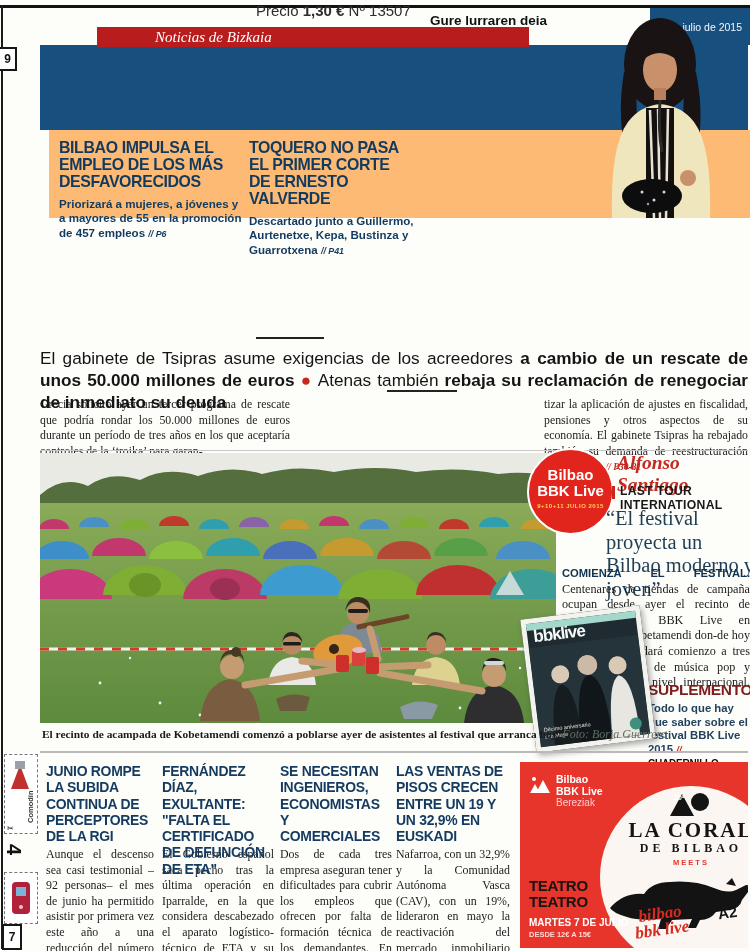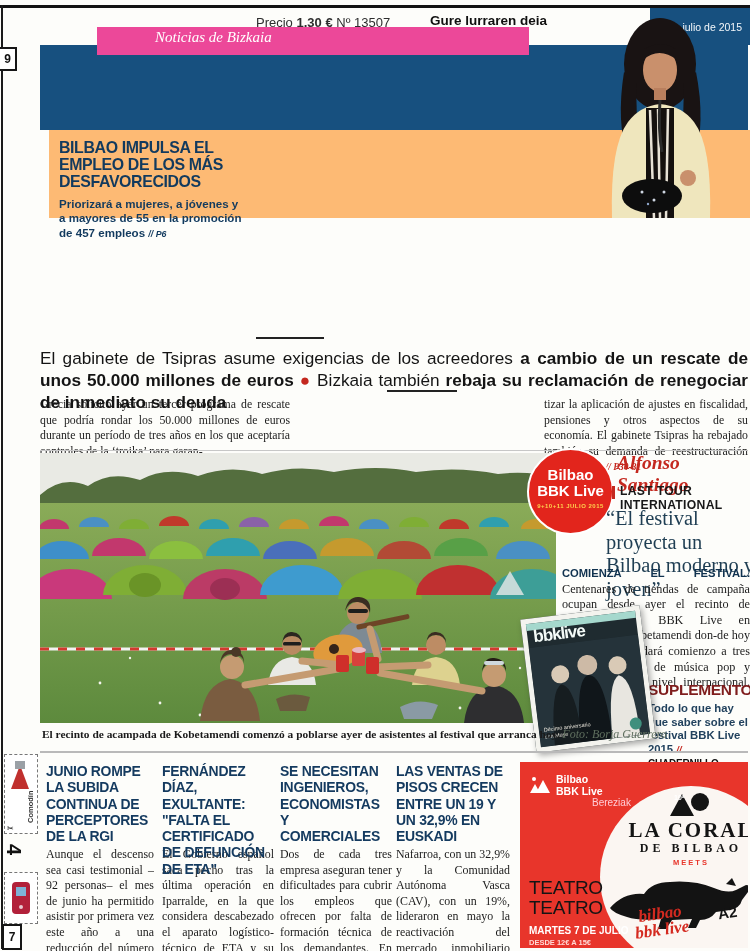--- a/index.html
+++ b/index.html
@@ -6,25 +6,25 @@
   #page{position:relative;width:750px;height:951px;background:#fdfdfa;overflow:hidden;
         font-family:"Liberation Sans",sans-serif;}
   .abs{position:absolute;}
   .serif{font-family:"Liberation Serif",serif;}
   
   .top-rule{left:0;top:5px;width:750px;height:3px;background:#121212;}
   .left-rule{left:1px;top:5px;width:2px;height:944px;background:#1a1a1a;}
   .edge-box{background:#fff;border:2px solid #161616;border-left:none;color:#111;
             font-weight:bold;font-size:12px;text-align:center;}
   
-  .priceline{left:256px;top:15px;font-size:13px;color:#2e2e2e;}
+  .priceline{left:256px;top:2px;font-size:15px;color:#2e2e2e;}
   .motto{left:430px;top:13px;font-size:13.5px;font-weight:bold;color:#101010;}
   .blue-corner{left:650px;top:8px;width:100px;height:37px;background:#17507f;}
   .edition-date{left:648px;top:21px;width:94px;text-align:right;color:#f2f6fa;font-size:10.5px;}
-  .kicker-box{left:97px;top:27px;width:432px;height:28px;background:#ec4899;}
+  .kicker-box{left:97px;top:27px;width:432px;height:20px;background:#b91c1c;}
   .kicker-box span{display:block;padding-left:58px;line-height:20px;color:#fff;
        font-family:"Liberation Serif",serif;font-style:italic;font-size:15px;}
   .navy-band{left:40px;top:45px;width:708px;height:85px;background:#17507f;}
   .masthead-title{left:90px;top:42px;color:#fff;font-weight:bold;font-size:80px;line-height:84px;
        letter-spacing:-4px;}
   .lightblue-band{left:49px;top:130px;width:708px;height:88px;background:#fdba74;}
   .teaser{position:absolute;top:9px;color:#123a5e;}
   .teaser h3{margin:0;font-size:16.4px;line-height:1.04;letter-spacing:-0.4px;
        transform:scaleX(.97);transform-origin:left;}
   .teaser p{margin:7px 0 0;font-size:11.8px;line-height:1.2;font-weight:600;
@@ -84,33 +84,33 @@
   .bstory .btitle{margin:0;font-size:14.4px;font-weight:bold;color:#143a5f;line-height:1.13;
        letter-spacing:-0.3px;transform:scaleX(.97);transform-origin:left;height:84px;}
   .bstory .bbody{margin:0;font-family:"Liberation Serif",serif;font-size:11.9px;
        line-height:1.31;color:#1b1b1b;text-align:justify;}
   
   .ad{left:520px;top:762px;width:228px;height:186px;background:#e8352b;overflow:hidden;}
   .ad .circle{position:absolute;left:80px;top:24px;width:182px;height:182px;border-radius:50%;
        background:#fbf6f2;text-align:center;}
   .ad .brandtxt{position:absolute;left:36px;top:12px;text-align:left;line-height:1.1;}
   .ad .brandtxt .w{color:#fff;font-weight:bold;font-size:10.5px;}
-  .ad .brandtxt .p{color:#ffccd6;font-size:10px;margin-left:36px;}
+  .ad .brandtxt .p{color:#ffccd6;font-size:10px;}
   .ad .coral1{margin-top:34px;font-family:"Liberation Serif",serif;font-weight:bold;
        font-size:21px;letter-spacing:2px;color:#141414;line-height:1;}
   .ad .coral2{font-family:"Liberation Serif",serif;font-weight:bold;font-size:12px;
        letter-spacing:4px;color:#141414;}
   .ad .meets{font-size:7.5px;font-weight:bold;letter-spacing:2px;color:#e8352b;margin-top:2px;}
   .ad .script{position:absolute;left:34px;top:120px;transform:rotate(-8deg);
        font-family:"Liberation Serif",serif;font-style:italic;font-weight:bold;
        font-size:17px;color:#d42a20;line-height:.95;}
   .ad .a2{position:absolute;left:118px;top:118px;font-weight:bold;font-size:15px;color:#141414;
        transform:rotate(-8deg);}
   .ad .venue{position:absolute;left:9px;top:116px;text-align:left;}
-  .ad .venue .v1{color:#141414;font-weight:normal;font-size:19px;line-height:1.05;letter-spacing:-0.3px;}
+  .ad .venue .v1{color:#141414;font-weight:bold;font-size:15px;line-height:1.05;letter-spacing:-0.3px;}
   .ad .venue .v2{color:#fff;font-weight:bold;font-size:10px;margin-top:7px;}
   .ad .venue .v3{color:#ffd9d4;font-weight:bold;font-size:7.5px;margin-top:2px;}
   .ad .badge10{position:absolute;left:74px;top:8px;color:#fff;font-size:7px;font-weight:bold;}
   
   .mcard{border:1px dashed #777;background:#fff;}
   .vtext{writing-mode:vertical-rl;transform:rotate(180deg);font-size:7.5px;font-weight:bold;color:#333;}
   .num4{left:8px;top:838px;font-size:20px;font-weight:bold;color:#111;transform:rotate(90deg);}
 </style>
 </head>
 <body>
@@ -132,20 +132,24 @@
 
   <div class="abs navy-band"></div>
   <div class="abs kicker-box">
     <span>Noticias de Bizkaia</span>
   </div>
 
   <div class="abs lightblue-band">
     <div class="teaser" style="left:10px;width:188px;">
       <h3>BILBAO IMPULSA EL EMPLEO DE LOS MÁS DESFAVORECIDOS</h3>
       <p><span>Priorizará a mujeres, a jóvenes y a mayores de 55 en la promoción de 457 empleos </span><span class="ref-navy">// P6</span></p>
+    </div>
+    <div class="teaser" style="left:200px;width:168px;">
+      <h3>TOQUERO NO PASA EL PRIMER CORTE DE ERNESTO VALVERDE</h3>
+      <p><span>Descartado junto a Guillermo, Aurtenetxe, Kepa, Bustinza y Guarrotxena </span><span class="ref-navy">// P41</span></p>
     </div>
   </div>
 
   <svg class="abs" style="left:594px;top:12px;" width="132" height="206" viewBox="0 0 132 206">
     <ellipse cx="66" cy="52" rx="36" ry="46" fill="#191313"></ellipse>
     <path d="M30,60 q-8,50 4,86 l10,4 -2,-80 z" fill="#191313"></path>
     <path d="M102,60 q10,50 -2,92 l-12,4 2,-86 z" fill="#191313"></path>
     <ellipse cx="66" cy="58" rx="17" ry="22" fill="#c9906c"></ellipse>
     <path d="M49,48 q16,-14 34,0 l0,-10 q-16,-12 -34,0 z" fill="#191313"></path>
     <rect x="60" y="76" width="12" height="12" fill="#b97f5e"></rect>
@@ -157,21 +161,21 @@
     <circle cx="48" cy="180" r="1.5" fill="#cfd6e2"></circle>
       <circle cx="60" cy="188" r="1.5" fill="#cfd6e2"></circle>
     <circle cx="70" cy="180" r="1.5" fill="#cfd6e2"></circle>
       <circle cx="54" cy="192" r="1.2" fill="#8fa6c9"></circle>
     <circle cx="94" cy="166" r="8" fill="#c9906c"></circle>
   </svg>
 
   <div class="abs mini-rule" style="left:256px;top:337px;width:68px;"></div>
 
   <div class="abs deck">
-    <span>El gabinete de Tsipras asume exigencias de los acreedores </span><b>a cambio de un rescate de unos 50.000 millones de euros</b><span class="bullet"> ● </span><span>Bizkaia también </span><b>rebaja su reclamación de renegociar de inmediato su deuda</b>
+    <span>El gabinete de Tsipras asume exigencias de los acreedores </span><b>a cambio de un rescate de unos 50.000 millones de euros</b><span class="bullet"> ● </span><span>Atenas también </span><b>rebaja su reclamación de renegociar de inmediato su deuda</b>
   </div>
 
   <div class="abs lead-col" style="left:40px;top:397px;width:250px;">Grecia solicitó ayer un tercer programa de rescate que podría rondar los 50.000 millones de euros durante un período de tres años en los que aceptaría controles de la ‘troika’ para garan-</div>
   <div class="abs inset">
     <div class="rule"></div>
   </div>
   <div class="abs lead-col" style="left:544px;top:397px;width:204px;">
     <span>tizar la aplicación de ajustes en fiscalidad, pensiones y otros aspectos de su economía. El gabinete Tsipras ha rebajado también su demanda de reestructuración de su deuda. </span><span class="ref-red">// P30-31</span>
   </div>
 

